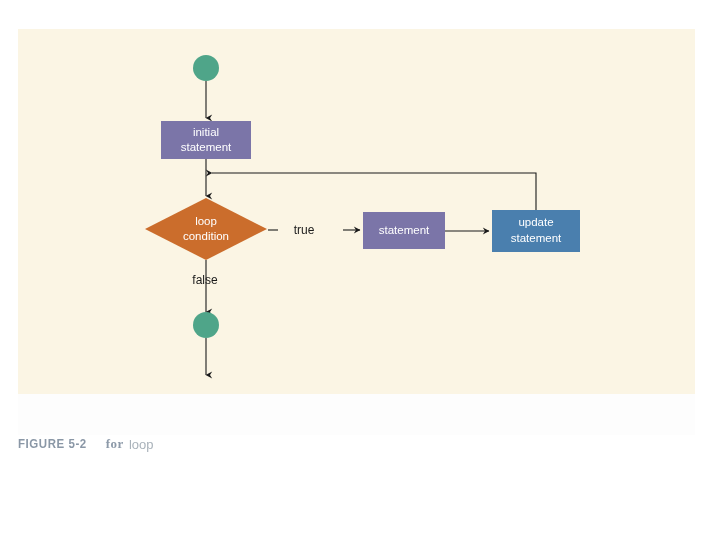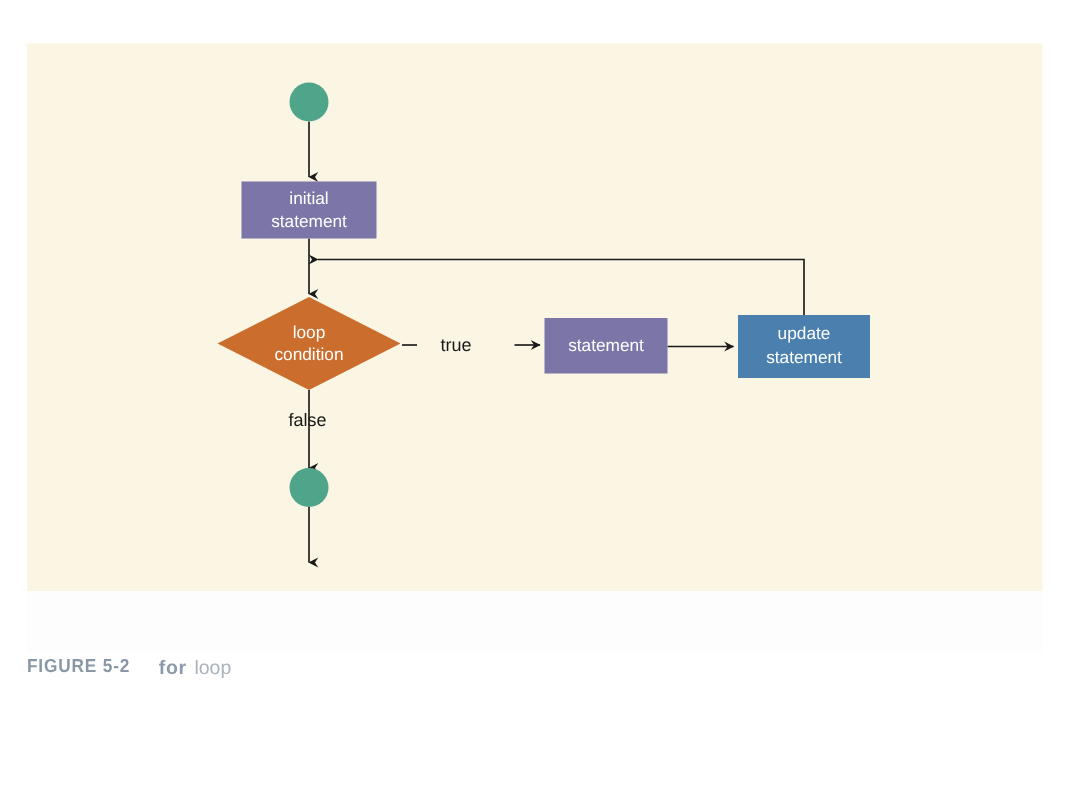--- a/index.html
+++ b/index.html
@@ -90,21 +90,21 @@
     font-family: "Liberation Sans", sans-serif;
     font-weight: bold;
     font-size: 12.5px;
     letter-spacing: 0.6px;
     color: #8a97a6;
     transform: scaleX(0.92);
     transform-origin: left center;
   }
   .cap-gap { width: 13px; display: inline-block; }
   .cap-code {
-    font-family: Liberation Sans, sans-serif;
+    font-family: Liberation Serif, serif;
     font-weight: bold;
     font-size: 13px;
     color: #8d9aa9;
     letter-spacing: 0.5px;
   }
   .cap-rest {
     font-family: "Liberation Sans", sans-serif;
     font-size: 13px;
     color: #a9b2ba;
     margin-left: 5px;

